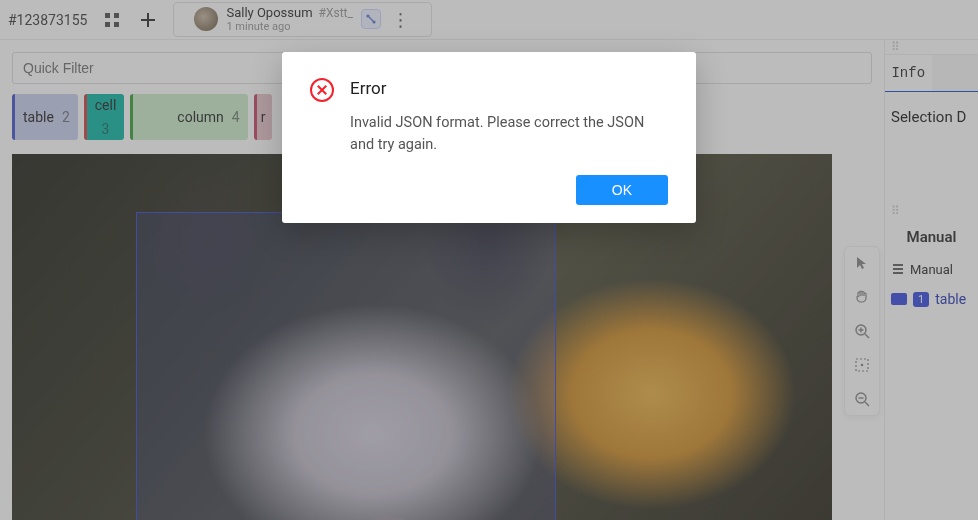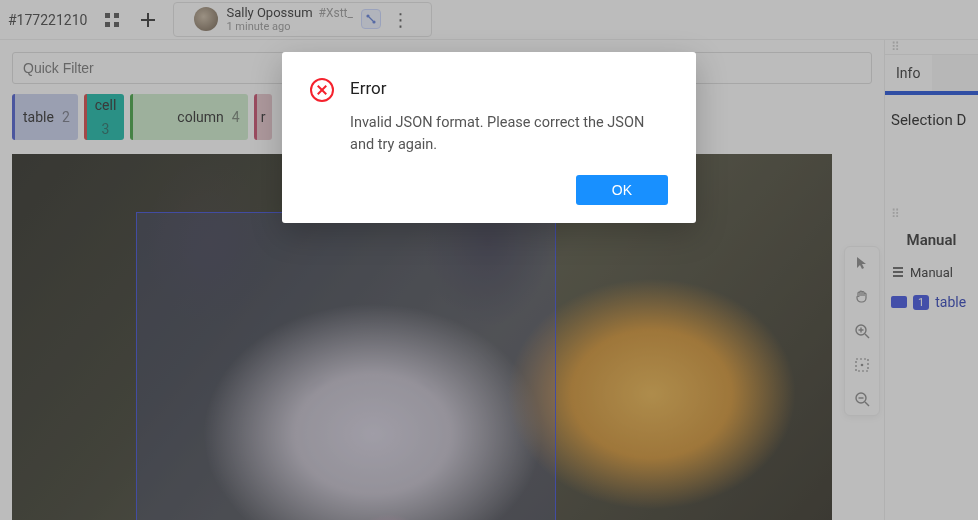--- a/index.html
+++ b/index.html
@@ -138,21 +138,21 @@
     gap: 14px;
   }
   .tool { width: 20px; height: 20px; display: flex; align-items: center; justify-content: center; color: #777; cursor: pointer; }
 
   
   .grip {
     height: 14px;
     display: flex; align-items: center; justify-content: flex-start;
     color: #ccc; font-size: 12px; padding-left: 6px;
   }
-  .side-tab-row { display: flex; border-bottom: 4px solid #1d4ed8; }
+  .side-tab-row { display: flex; border-bottom: 1px solid #1d4ed8; font-family: Liberation Mono, monospace; }
   .side-tab {
     flex: 1; text-align: center; padding: 10px 4px;
     font-size: 14px; color: #333;
     border-top: 1px solid #eee;
     background: #fff;
   }
   .side-tab.inactive { background: #f7f7f7; color: #888; }
   .side-section-title {
     padding: 16px 6px;
     font-size: 15px; color: #222;
@@ -221,21 +221,21 @@
     border: none; border-radius: 3px;
     padding: 7px 36px; font-size: 14px; cursor: pointer;
   }
 
   svg { display: block; }
 </style>
 </head>
 <body>
 
 <div class="topbar">
-  <span class="task-id">#177221210</span>
+  <span class="task-id">#123873155</span>
 
   <span class="icon-btn">
     <svg width="16" height="16" viewBox="0 0 16 16">
         <rect x="1" y="1" width="5" height="5" fill="#555"></rect>
         <rect x="10" y="1" width="5" height="5" fill="#555"></rect>
         <rect x="1" y="10" width="5" height="5" fill="#555"></rect>
         <rect x="10" y="10" width="5" height="5" fill="#555"></rect>
       </svg>
   </span>
   <span class="icon-btn">

